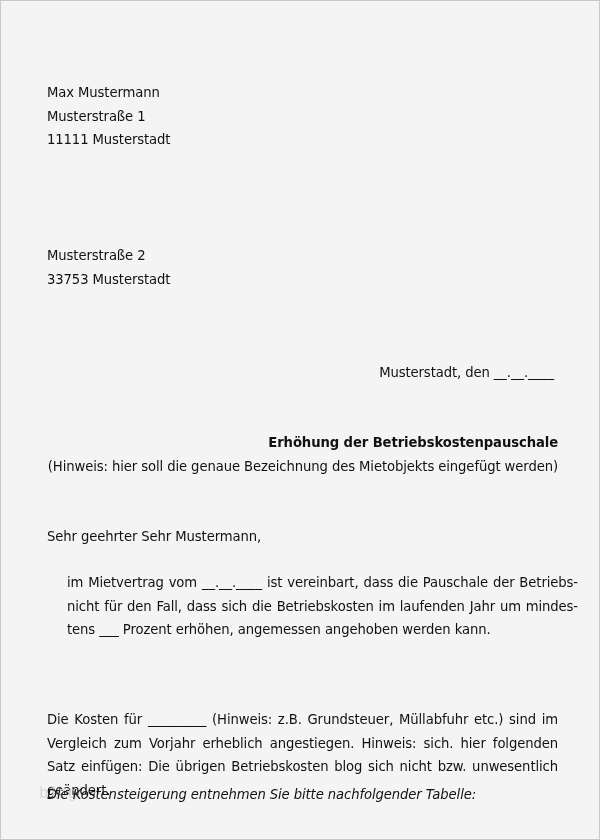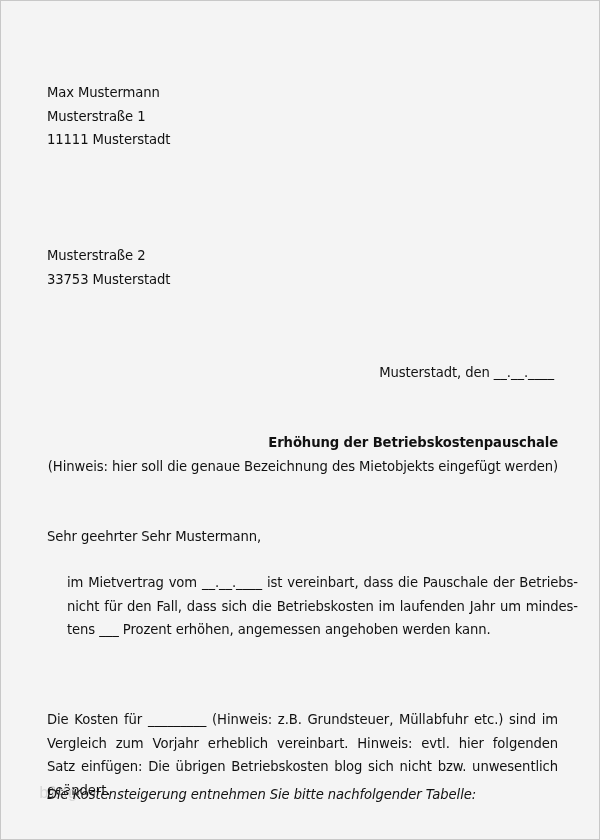--- a/index.html
+++ b/index.html
@@ -108,21 +108,21 @@
   </div>
 
   <div class="block para para1">
     <span class="jline">im Mietvertrag vom __.__.____ ist vereinbart, dass die Pauschale der Betriebs-</span>
     <span class="jline">nicht für den Fall, dass sich die Betriebskosten im laufenden Jahr um mindes-</span>
     <span class="jline last">tens ___ Prozent erhöhen, angemessen angehoben werden kann.</span>
   </div>
 
   <div class="block para para2">
     <span class="jline">Die Kosten für _________ (Hinweis: z.B. Grundsteuer, Müllabfuhr etc.) sind im</span>
-    <span class="jline">Vergleich zum Vorjahr erheblich vereinbart. Hinweis: evtl. hier folgenden</span>
+    <span class="jline">Vergleich zum Vorjahr erheblich angestiegen. Hinweis: sich. hier folgenden</span>
     <span class="jline">Satz einfügen: Die übrigen Betriebskosten blog sich nicht bzw. unwesentlich</span>
     <span class="jline last">geändert.</span>
   </div>
 
   <div class="watermark">blog</div>
 
   <div class="block para para3">
     <span class="jline last">Die Kostensteigerung entnehmen Sie bitte nachfolgender Tabelle:</span>
   </div>
 

